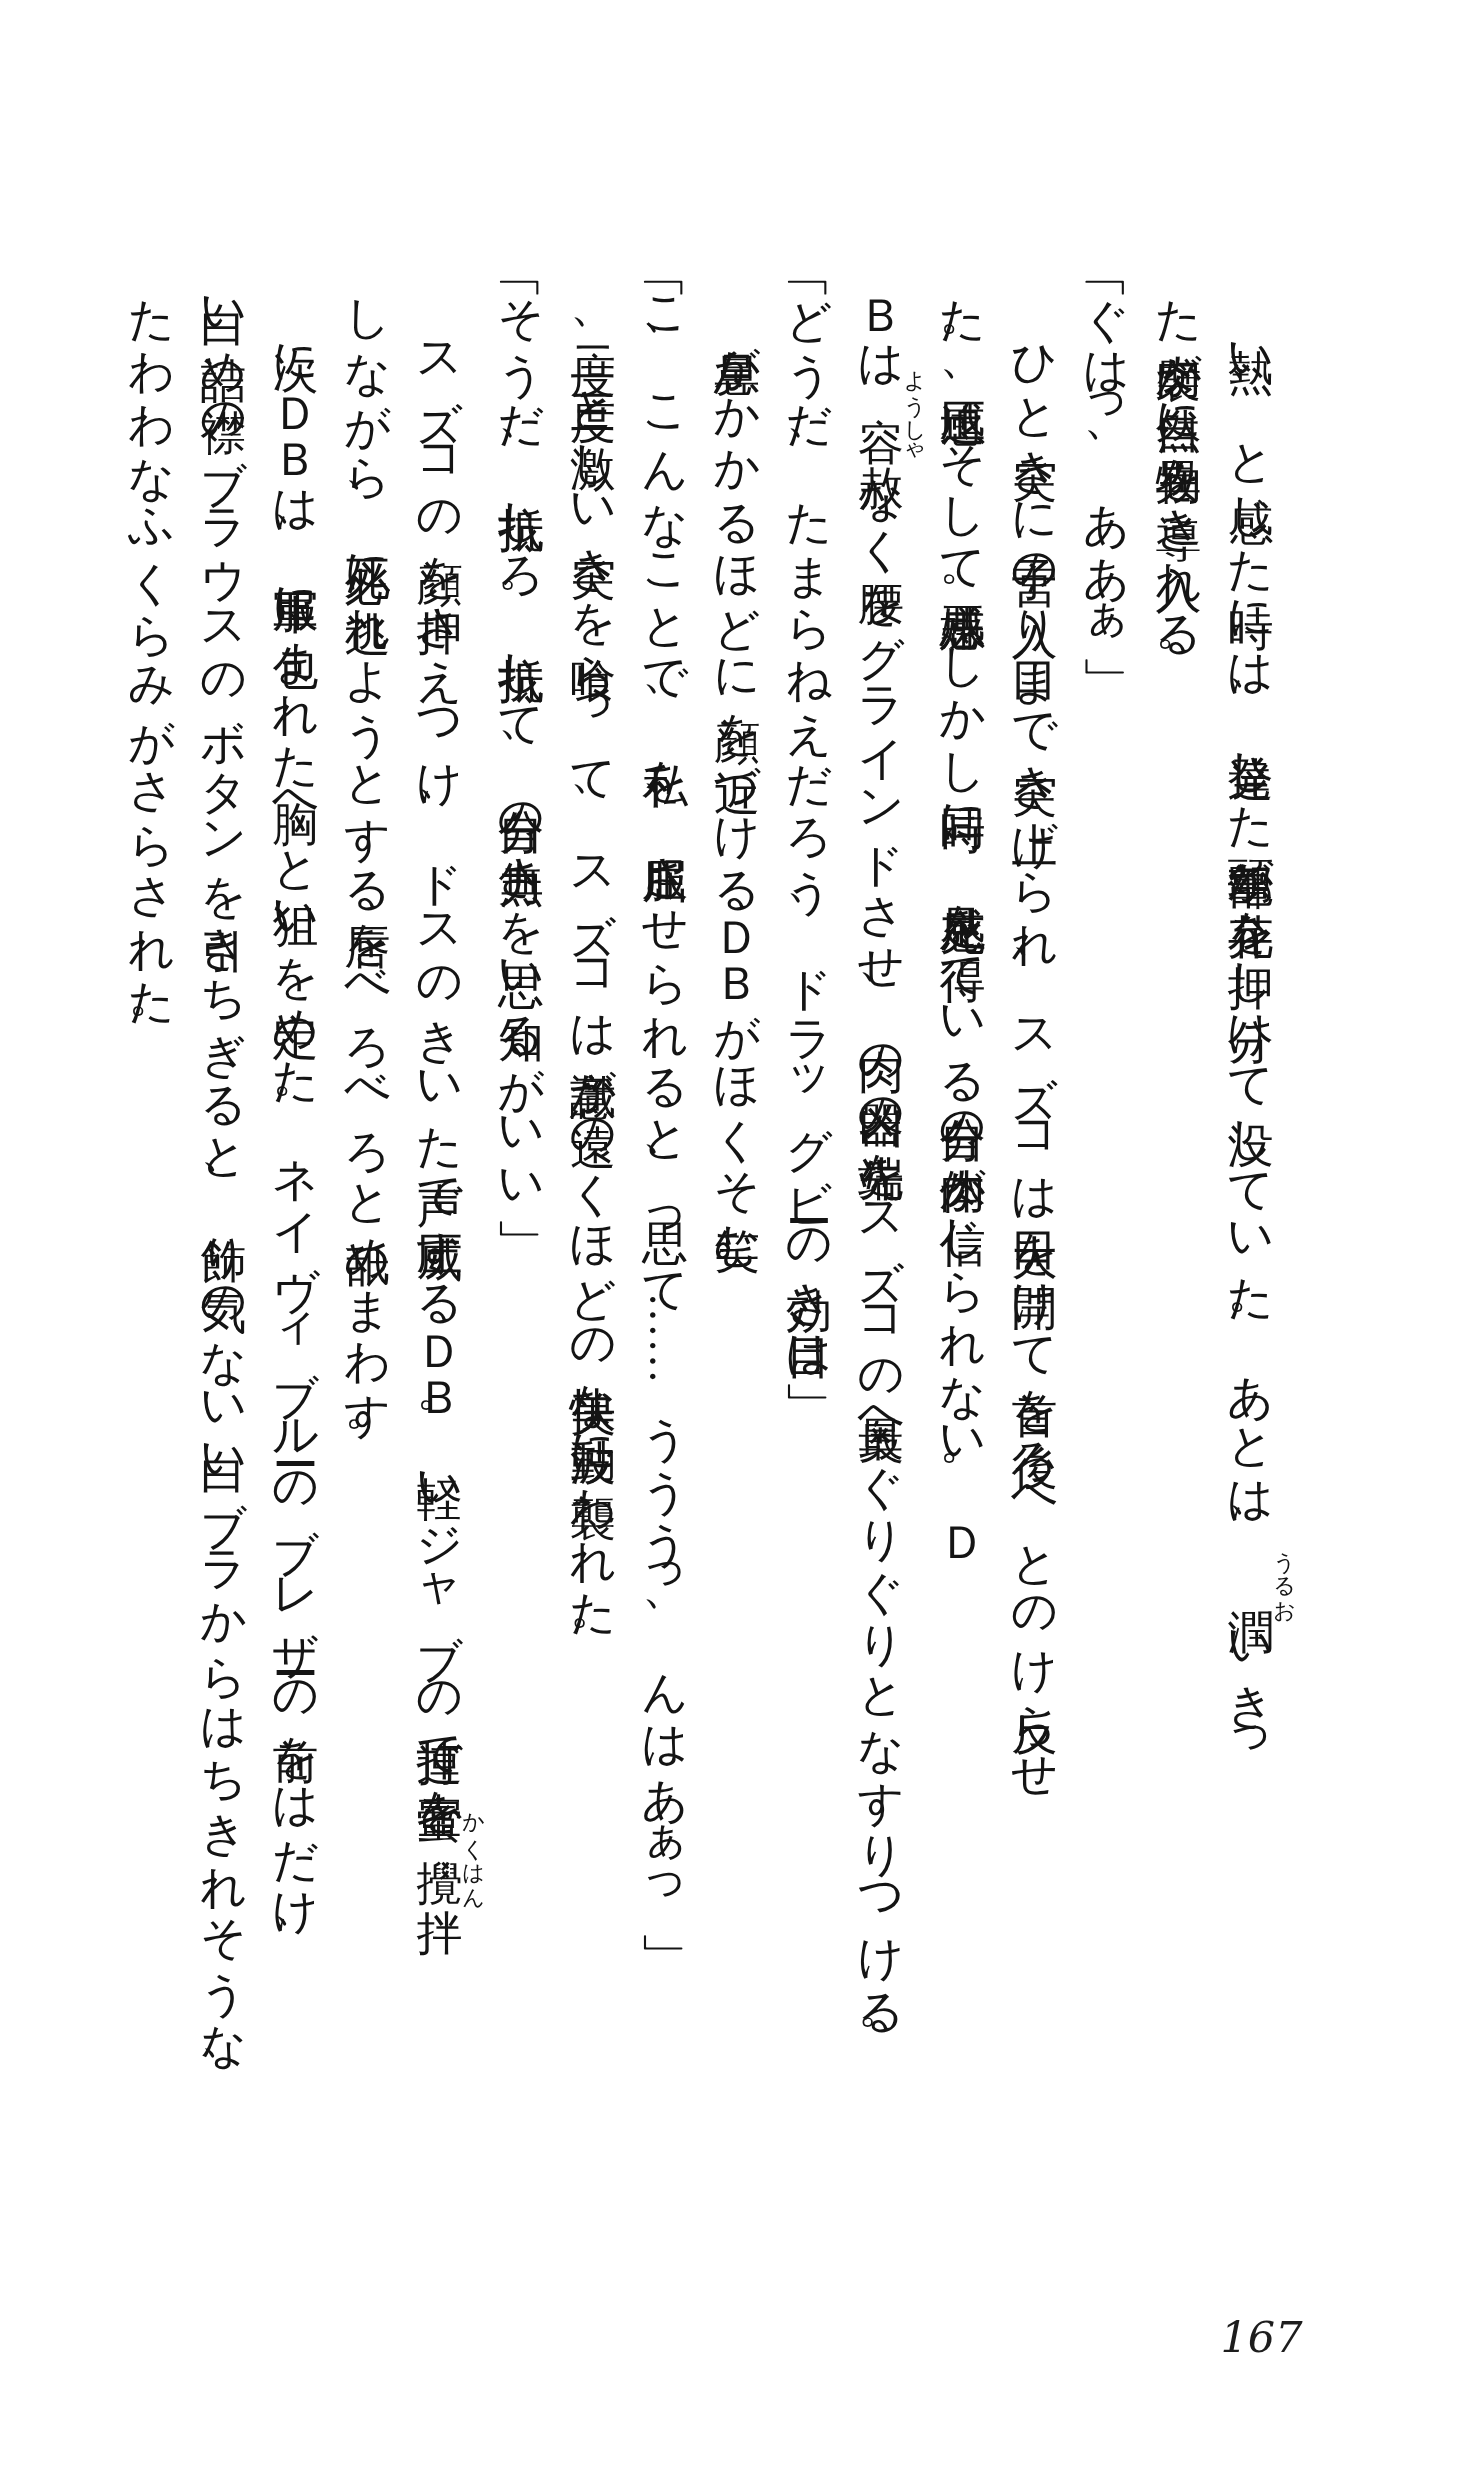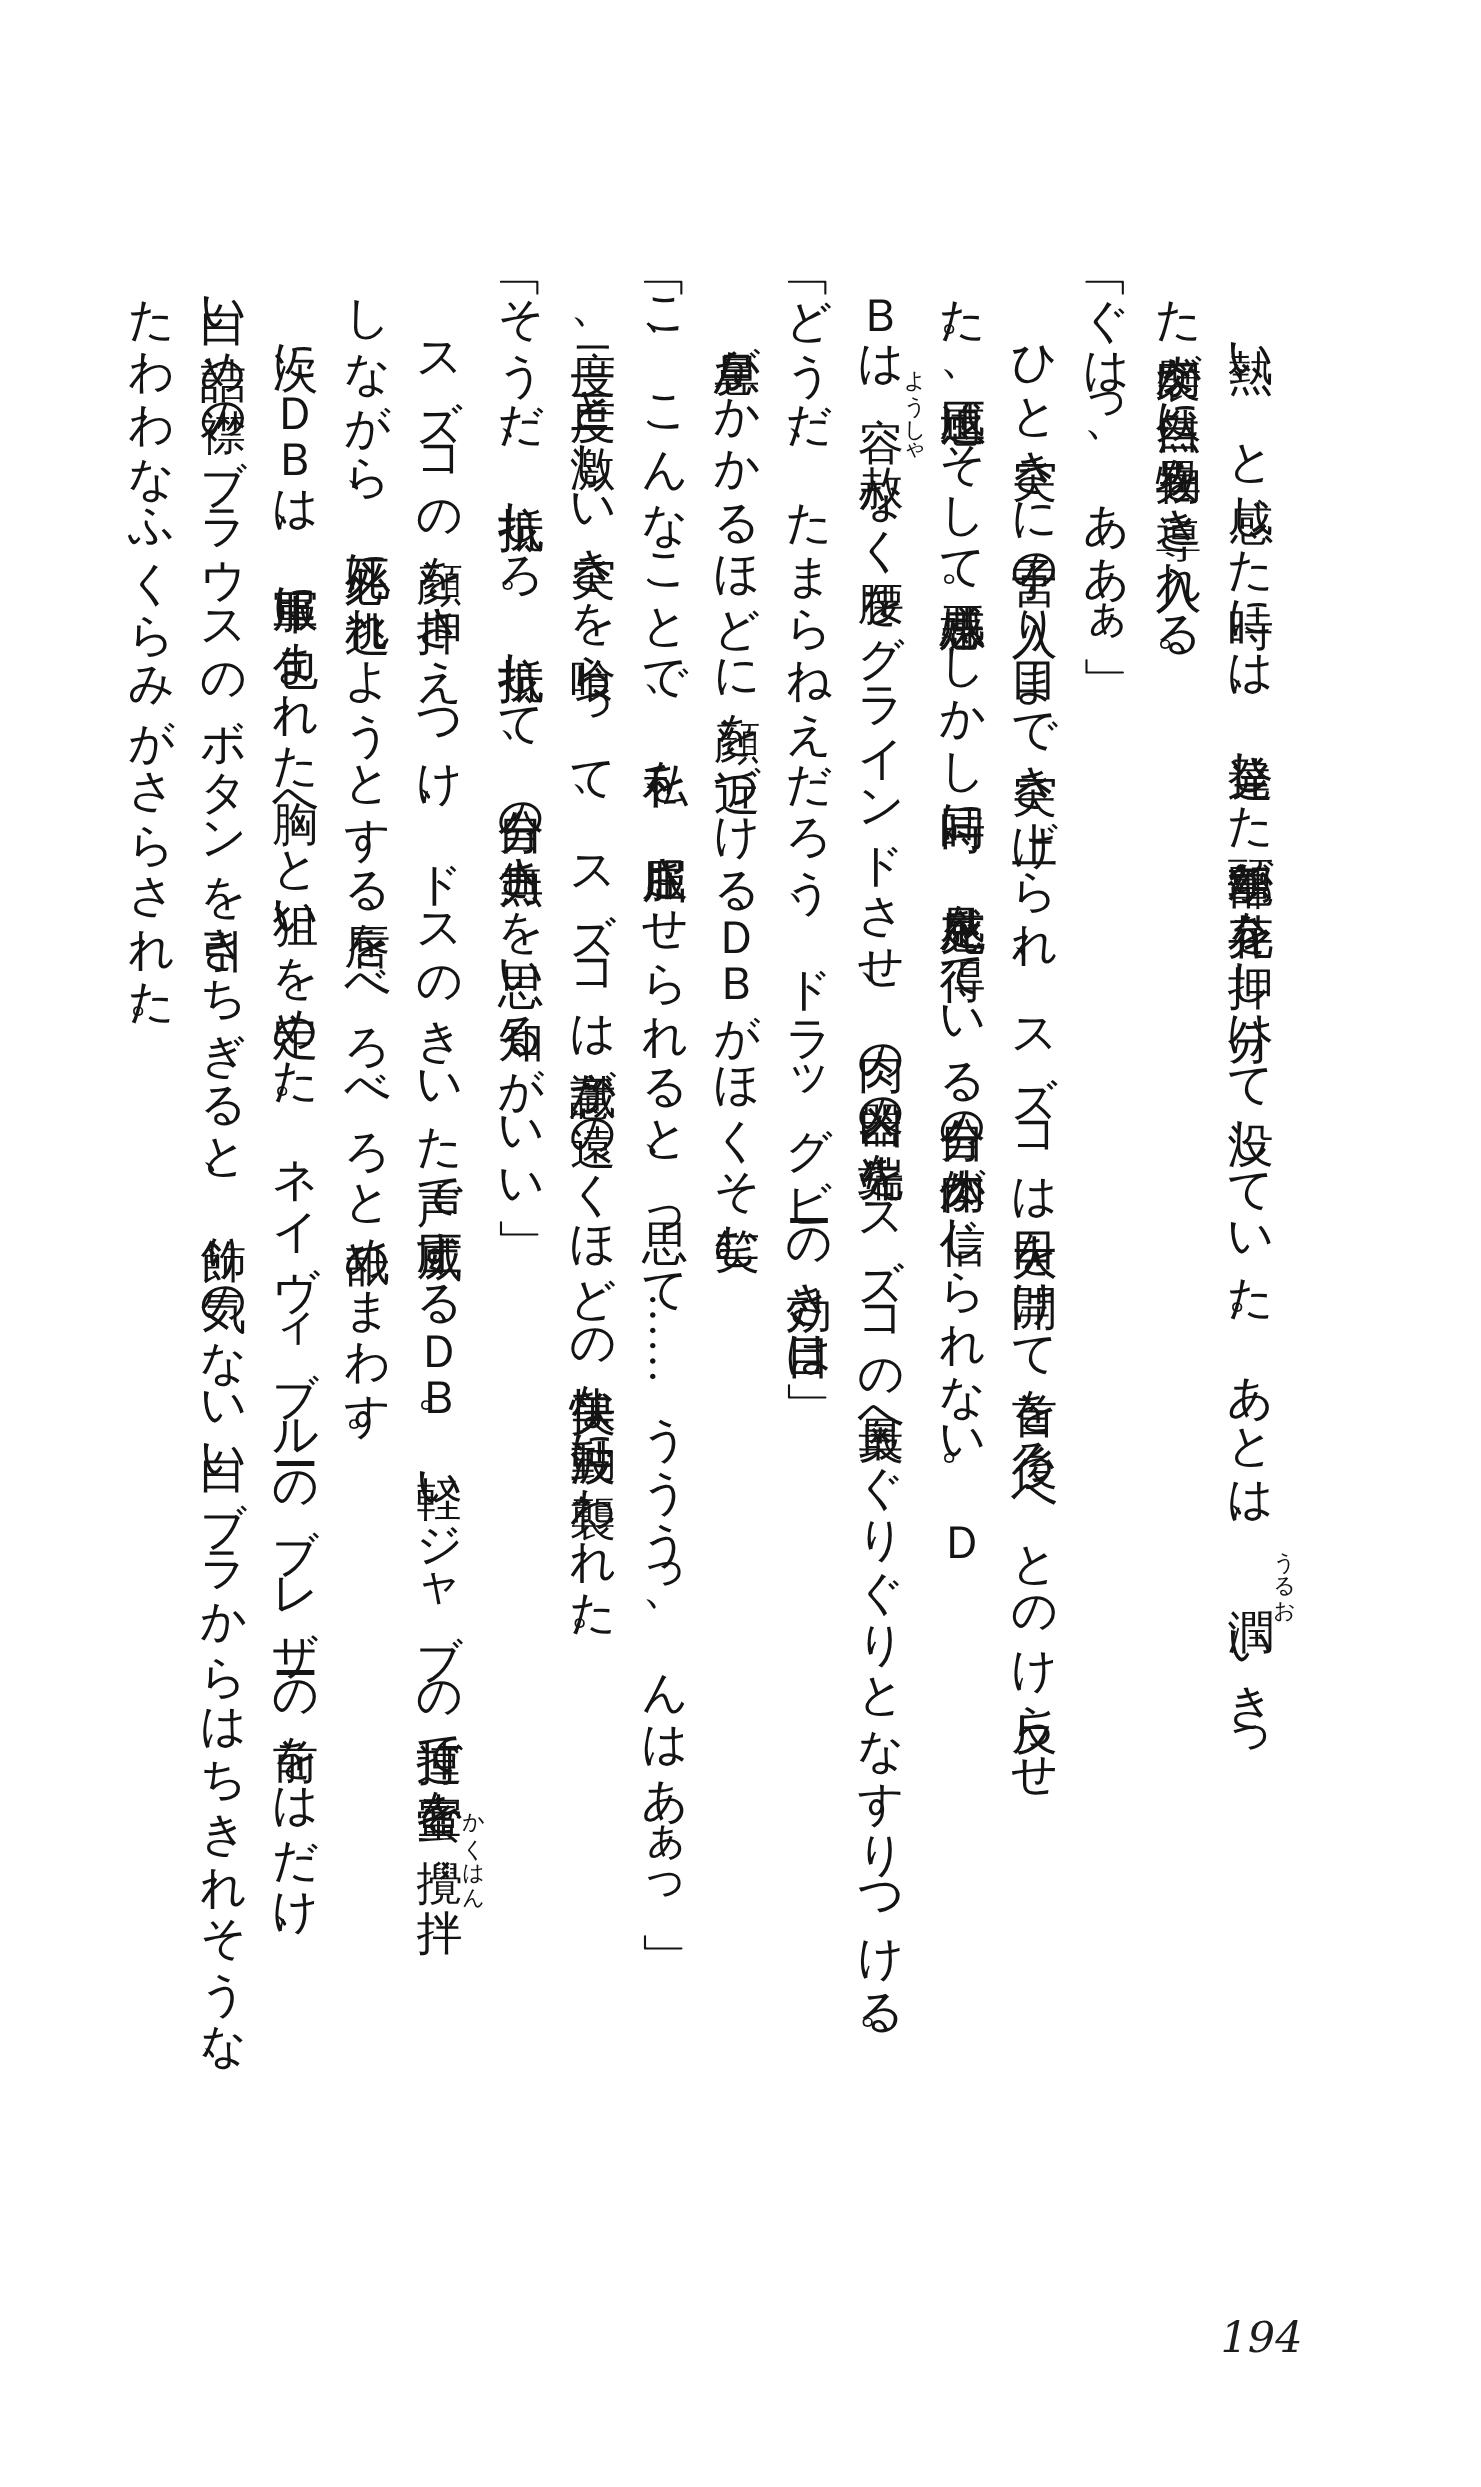--- a/index.html
+++ b/index.html
@@ -72,15 +72,15 @@
       <div class="text-line indented">鼻息がかかるほどに顔を近づけるＤＢがほくそ笑む。</div>
       <div class="text-line">「こ、こんなことで、私を、屈服させられると、思って……うううっ、んはあぁっ」</div>
       <div class="text-line indented">二度、三度と激しい突きを喰らって、スズコは意識が遠のくほどの快美な波動に襲われた。</div>
       <div class="text-line">「そうだ、抵抗しろ。抵抗して、自分の無力さを思い知るがいい」</div>
       <div class="text-line indented">スズコの顔を押さえつけ、ドスのきいた声で威圧するＤＢ。軽いジャブの連打で蜜壺を<ruby>攪拌<rt>かくはん</rt></ruby></div>
       <div class="text-line">しながら、必死に逃れようとする唇をべろべろと舐めまわす。</div>
       <div class="text-line indented">次にＤＢは、軍服に包まれた胸へと狙いを定めた。ネイヴィブルーのブレザーの前をはだけ、</div>
       <div class="text-line">白い詰め襟のブラウスのボタンを引きちぎると、飾り気のない白いブラからはちきれそうな、</div>
       <div class="text-line">たわわなふくらみがさらされた。</div>
     </div>
-  <div class="page-number">194</div>
+  <div class="page-number">167</div>
 </div>
 
 
 </body></html>

